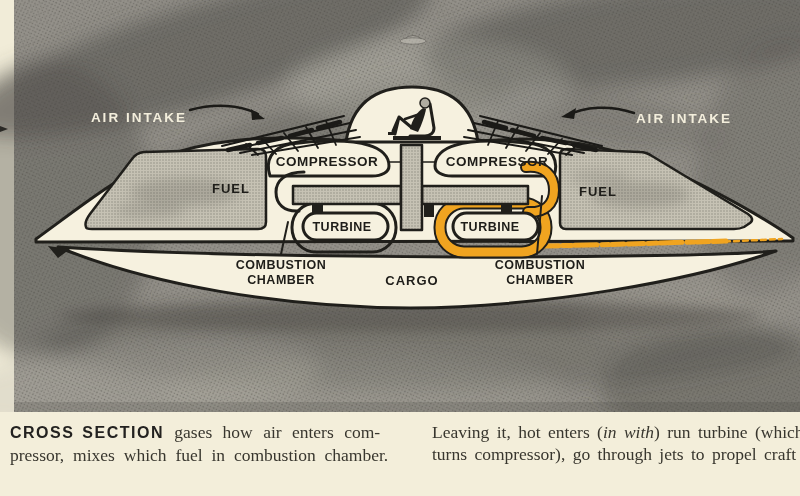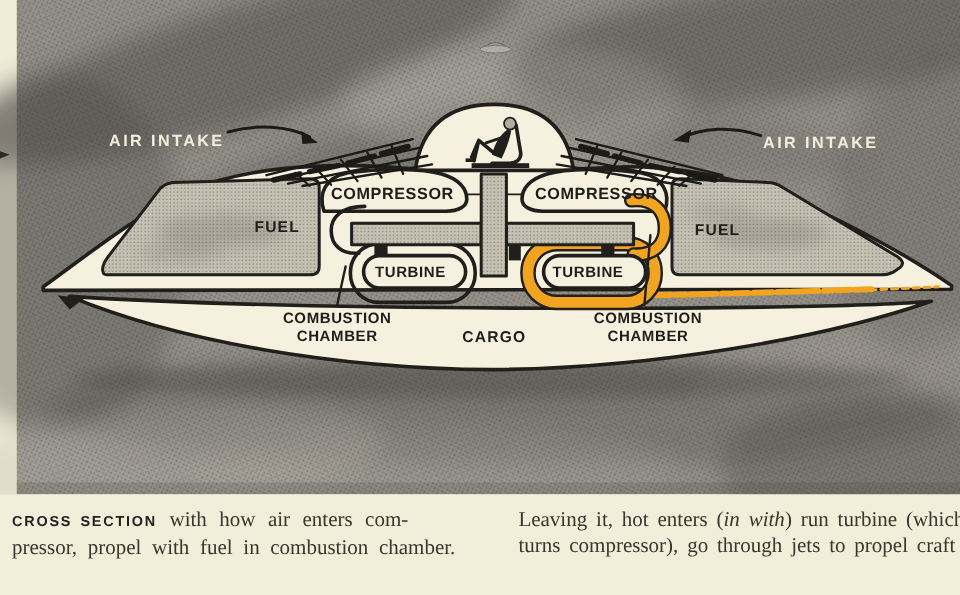--- a/index.html
+++ b/index.html
@@ -18,21 +18,21 @@
   }
   .cap-col{position:absolute;top:9px;}
   .cap-left{left:10px;width:415px;}
   .cap-right{left:432px;width:420px;}
   .cap-line{white-space:nowrap;line-height:22px;
     font-family:"Liberation Serif",serif;font-size:17.5px;color:#38362e;}
   .cap-left .l1{word-spacing:6px;}
   .cap-left .l2{word-spacing:4.5px;}
   .cap-right .cap-line{word-spacing:3px;}
   .cap-lead{
-    font-family:"Liberation Sans",sans-serif;font-weight:700;font-size:12px;
+    font-family:"Liberation Sans",sans-serif;font-weight:700;font-size:16px;
     letter-spacing:1.5px;color:#232220;word-spacing:2px;
   }
   .cap-it{font-style:italic;}
 </style>
 </head>
 <body>
 
 <div class="illustration">
 <svg width="800" height="412" viewBox="0 0 800 412" xmlns="http://www.w3.org/2000/svg">
   <defs>
@@ -189,20 +189,20 @@
     <text class="lbl" x="540" y="284" font-size="12.5" letter-spacing="0.5" text-anchor="middle">CHAMBER</text>
   </g>
   <text class="lbl" x="412" y="285" font-size="13" letter-spacing="1" text-anchor="middle">CARGO</text>
 
   <polygon points="0,126 8,129 0,132" fill="#2a2925"></polygon>
 </svg>
 </div>
 
 <div class="caption">
   <div class="cap-col cap-left">
-    <div class="cap-line l1"><span class="cap-lead">CROSS SECTION</span> <span>with how air enters com-</span></div>
-    <div class="cap-line l2">pressor, propel with fuel in combustion chamber.</div>
+    <div class="cap-line l1"><span class="cap-lead">CROSS SECTION</span> <span>gases how air enters com-</span></div>
+    <div class="cap-line l2">pressor, mixes which fuel in combustion chamber.</div>
   </div>
   <div class="cap-col cap-right">
     <div class="cap-line"><span>Leaving it, hot enters (</span><span class="cap-it">in with</span><span>) run turbine (which</span></div>
     <div class="cap-line">turns compressor), go through jets to propel craft</div>
   </div>
 </div>
 
 </body></html>

